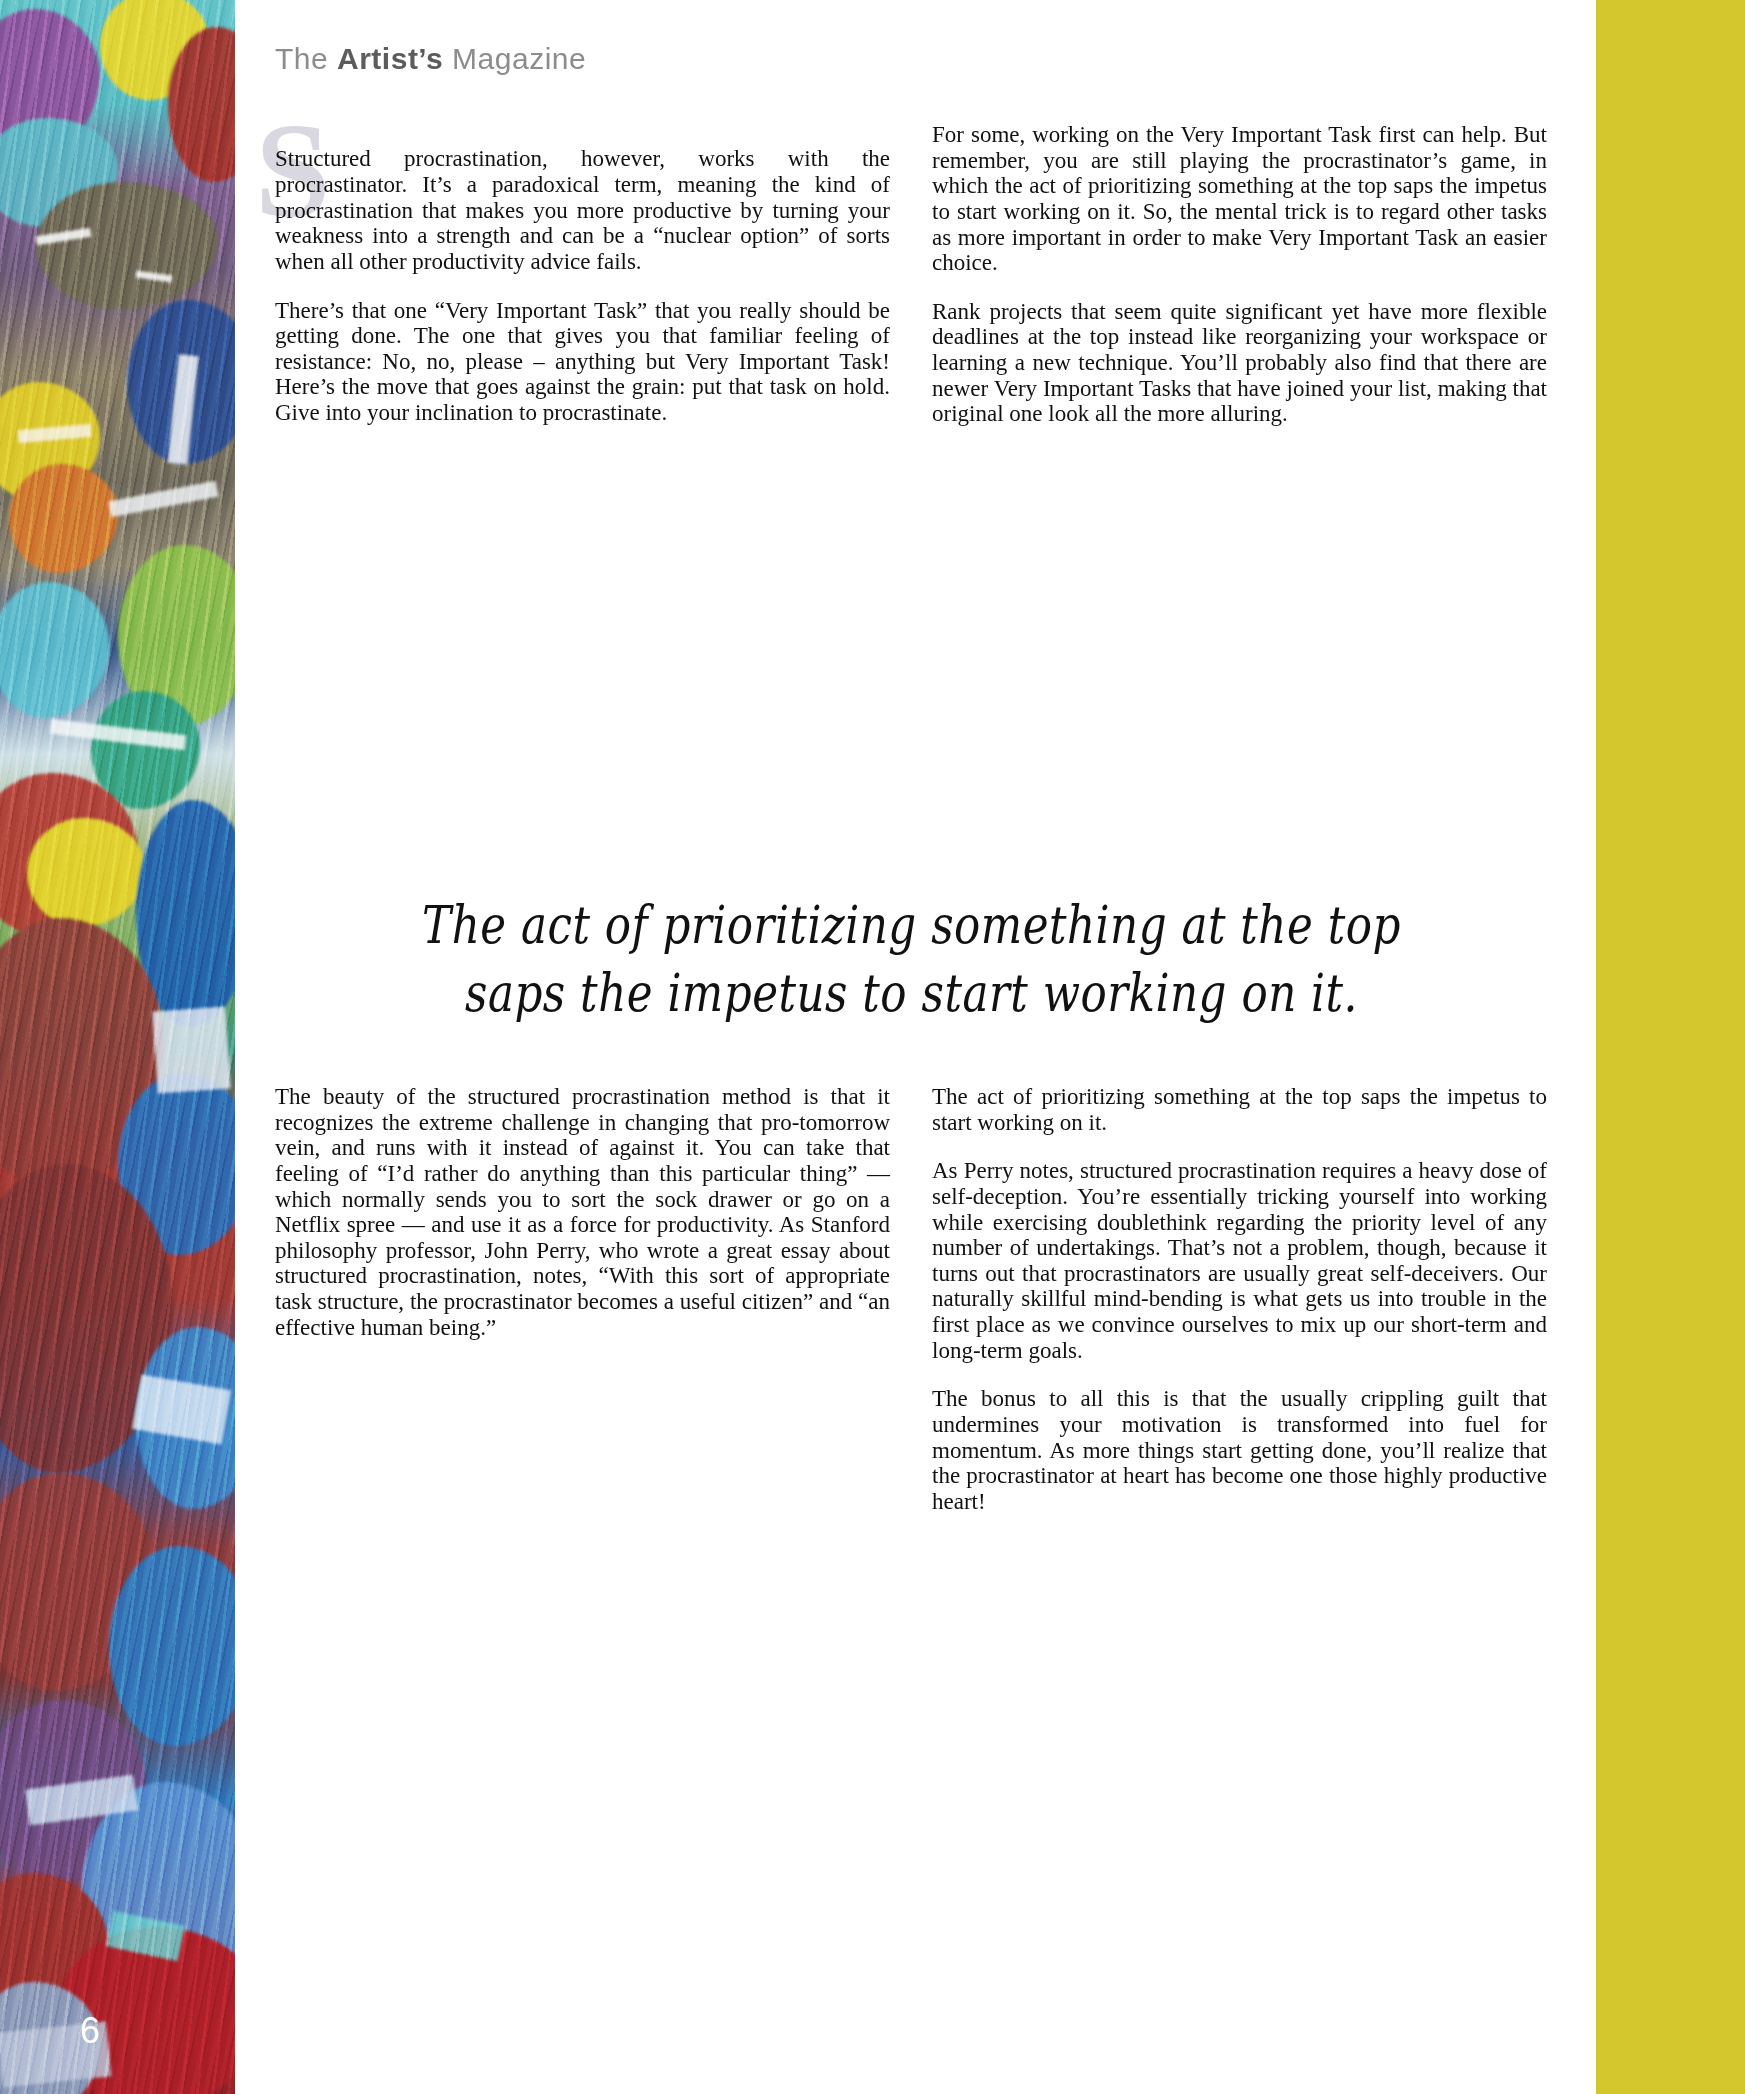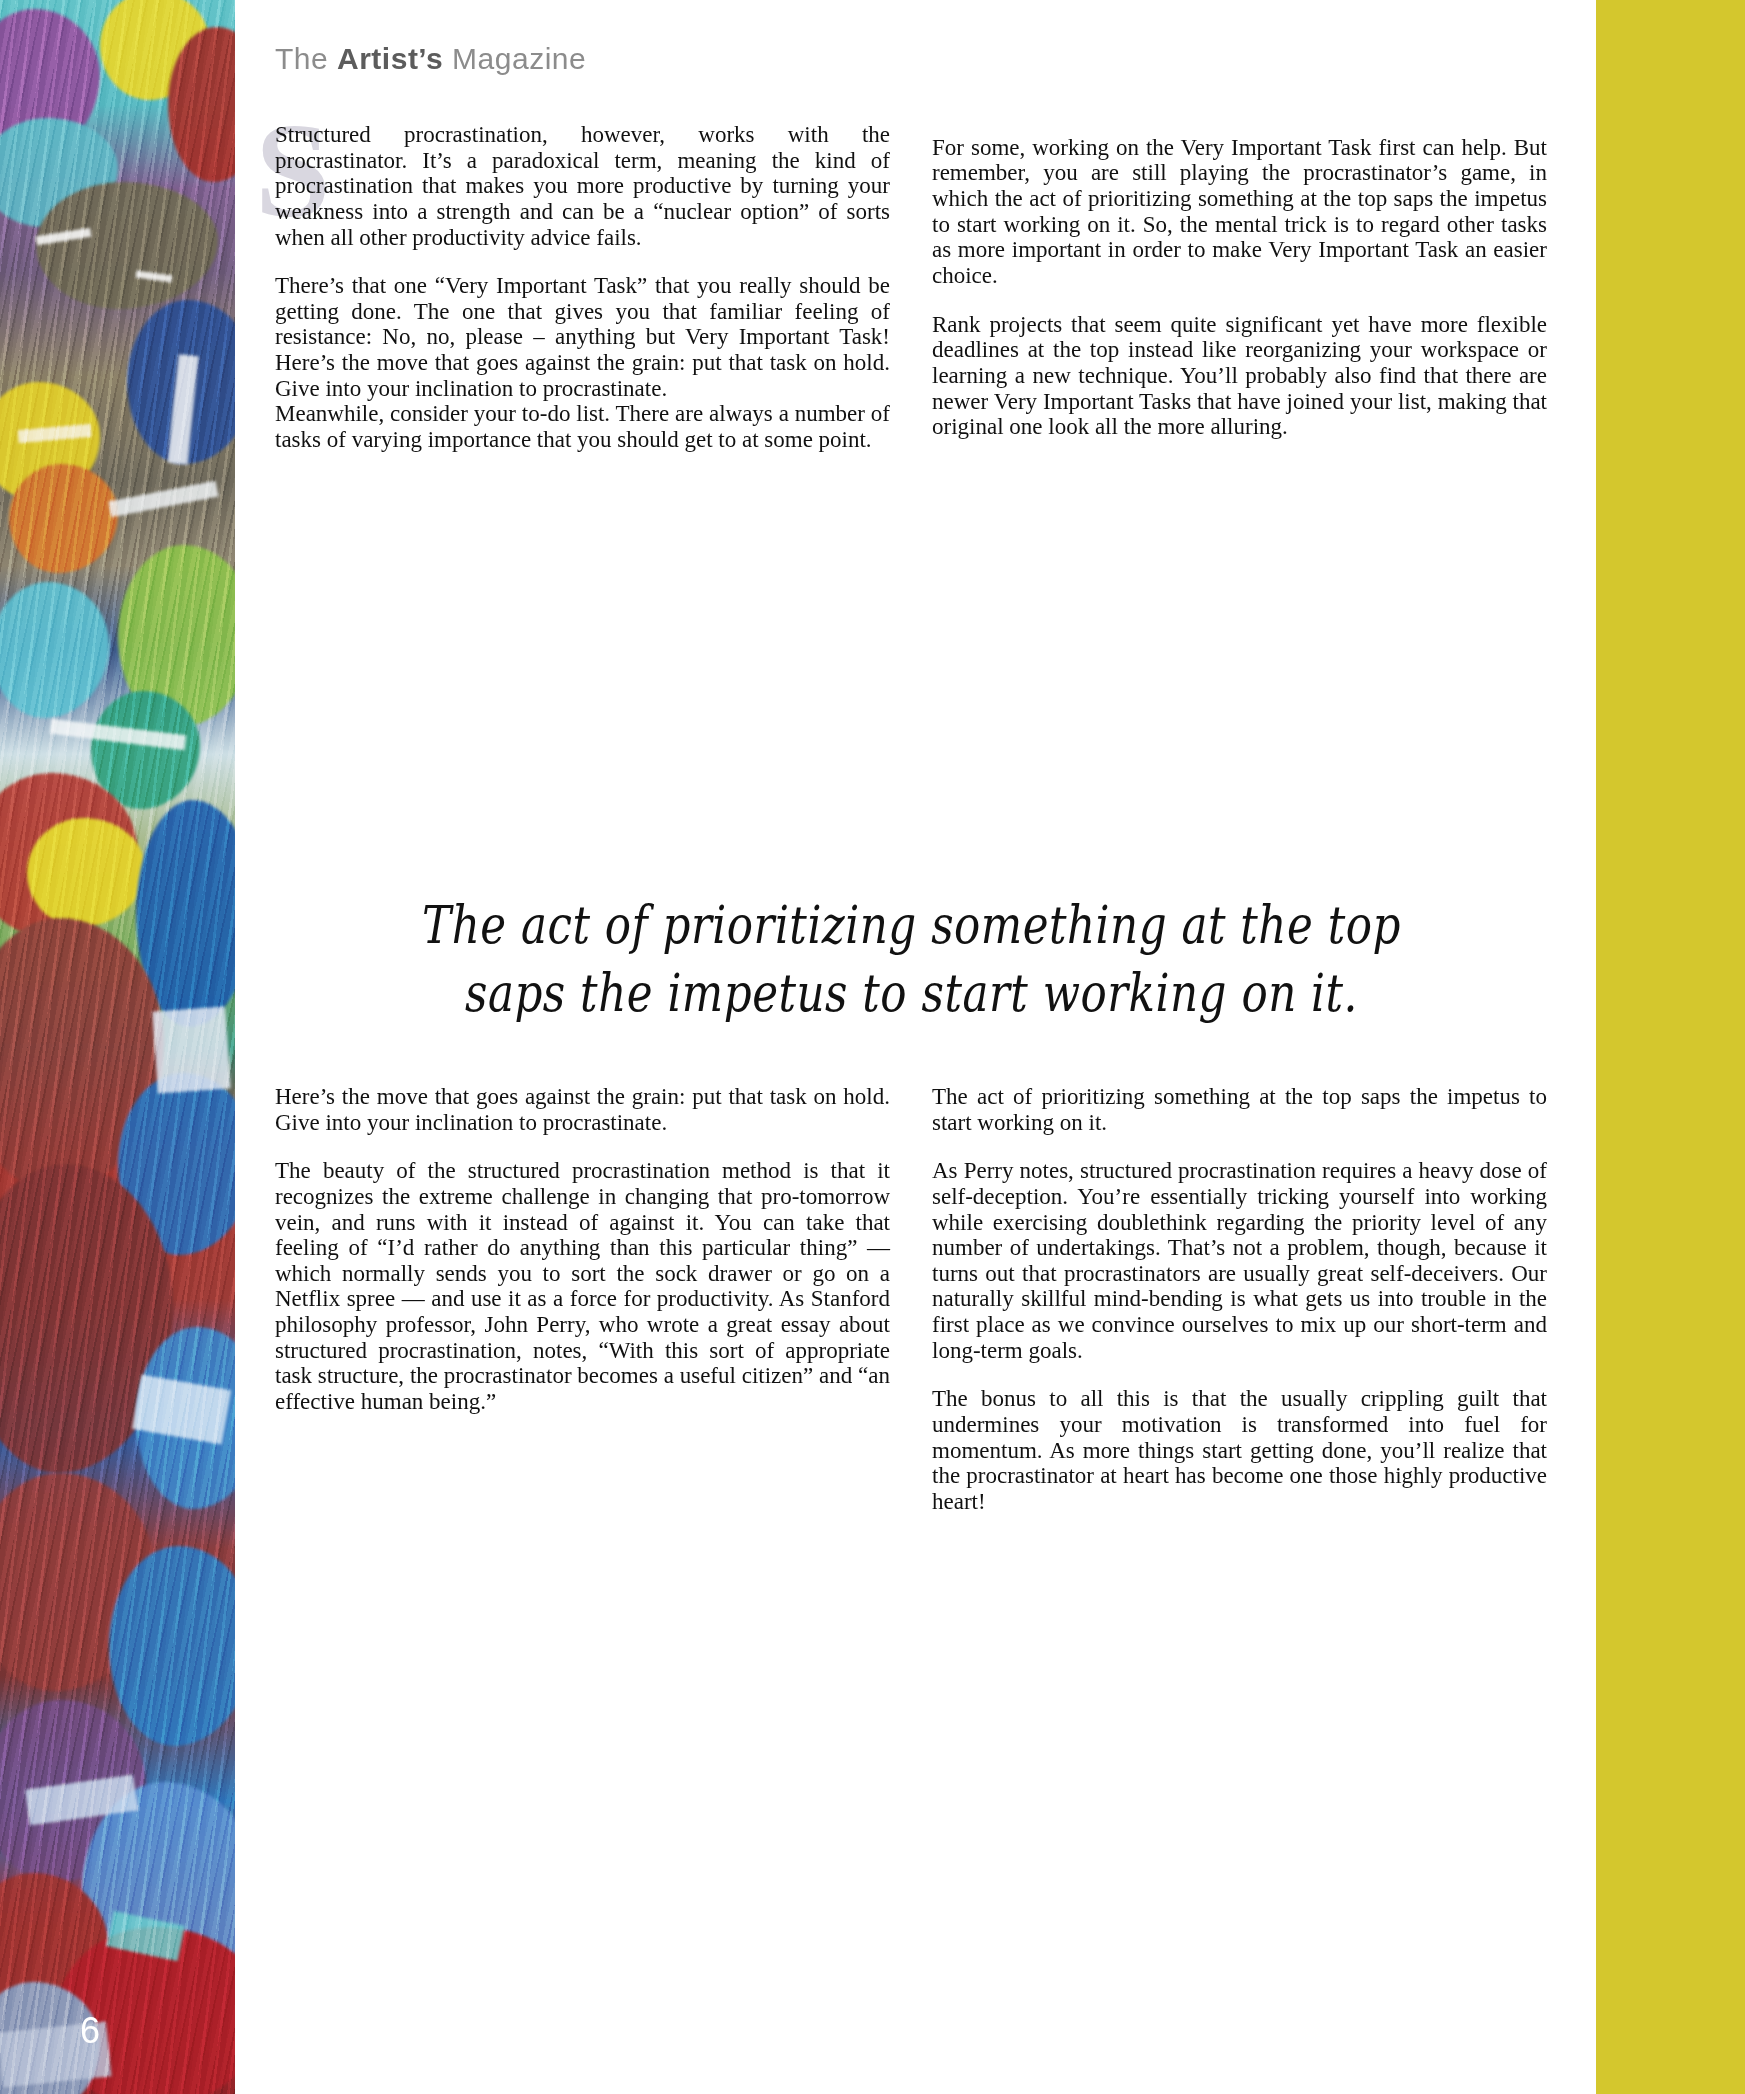--- a/index.html
+++ b/index.html
@@ -220,39 +220,37 @@
 
   <div id="masthead"><span>The </span><span class="bold">Artist’s</span><span> Magazine</span></div>
 
   <div id="dropcap-s" style="color: rgb(217, 215, 224);">S</div>
 
   <div class="cols" id="block-top">
 
     <div class="col">
       <p class="body">Structured procrastination, however, works with the procrastinator. It’s a paradoxical term, meaning the kind of procrastination that makes you more productive by turning your weakness into a strength and can be a “nuclear option” of sorts when all other productivity advice fails.</p>
       <p class="body nogap">There’s that one “Very Important Task” that you really should be getting done. The one that gives you that familiar feeling of resistance: No, no, please – anything but Very Important Task! Here’s the move that goes against the grain: put that task on hold. Give into your inclination to procrastinate.</p>
-      <p class="body">Meanwhile, consider your to-do list. There are always a number of tasks of varying importance that you should get to at some point.</p>
     </div>
 
     <div class="col">
       <p class="body">For some, working on the Very Important Task first can help. But remember, you are still playing the procrastinator’s game, in which the act of prioritizing something at the top saps the impetus to start working on it. So, the mental trick is to regard other tasks as more important in order to make Very Important Task an easier choice.</p>
       <p class="body">Rank projects that seem quite significant yet have more flexible deadlines at the top instead like reorganizing your workspace or learning a new technique. You’ll probably also find that there are newer Very Important Tasks that have joined your list, making that original one look all the more alluring.</p>
     </div>
 
   </div>
 
   <div id="pullquote">
     <span class="pq-line">The act of prioritizing something at the top</span>
     <span class="pq-line">saps the impetus to start working on it.</span>
   </div>
 
   <div class="cols" id="block-bottom">
 
     <div class="col">
-      <p class="body">Here’s the move that goes against the grain: put that task on hold. Give into your inclination to procrastinate.</p>
       <p class="body">The beauty of the structured procrastination method is that it recognizes the extreme challenge in changing that pro-tomorrow vein, and runs with it instead of against it. You can take that feeling of “I’d rather do anything than this particular thing” — which normally sends you to sort the sock drawer or go on a Netflix spree — and use it as a force for productivity. As Stanford philosophy professor, John Perry, who wrote a great essay about structured procrastination, notes, “With this sort of appropriate task structure, the procrastinator becomes a useful citizen” and “an effective human being.”</p>
     </div>
 
     <div class="col">
       <p class="body">The act of prioritizing something at the top saps the impetus to start working on it.</p>
       <p class="body">As Perry notes, structured procrastination requires a heavy dose of self-deception. You’re essentially tricking yourself into working while exercising doublethink regarding the priority level of any number of undertakings. That’s not a problem, though, because it turns out that procrastinators are usually great self-deceivers. Our naturally skillful mind-bending is what gets us into trouble in the first place as we convince ourselves to mix up our short-term and long-term goals.</p>
       <p class="body">The bonus to all this is that the usually crippling guilt that undermines your motivation is transformed into fuel for momentum. As more things start getting done, you’ll realize that the procrastinator at heart has become one those highly productive heart!</p>
     </div>
 
   </div>

